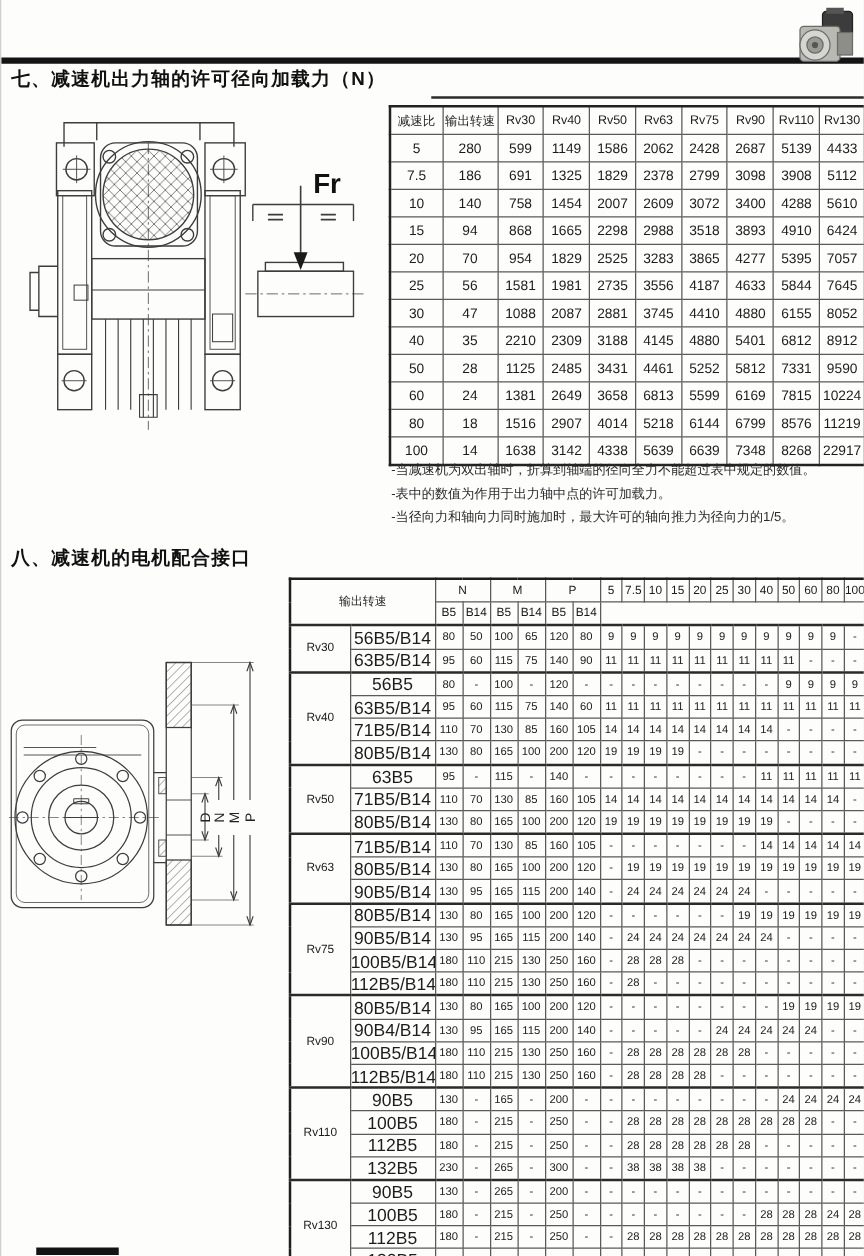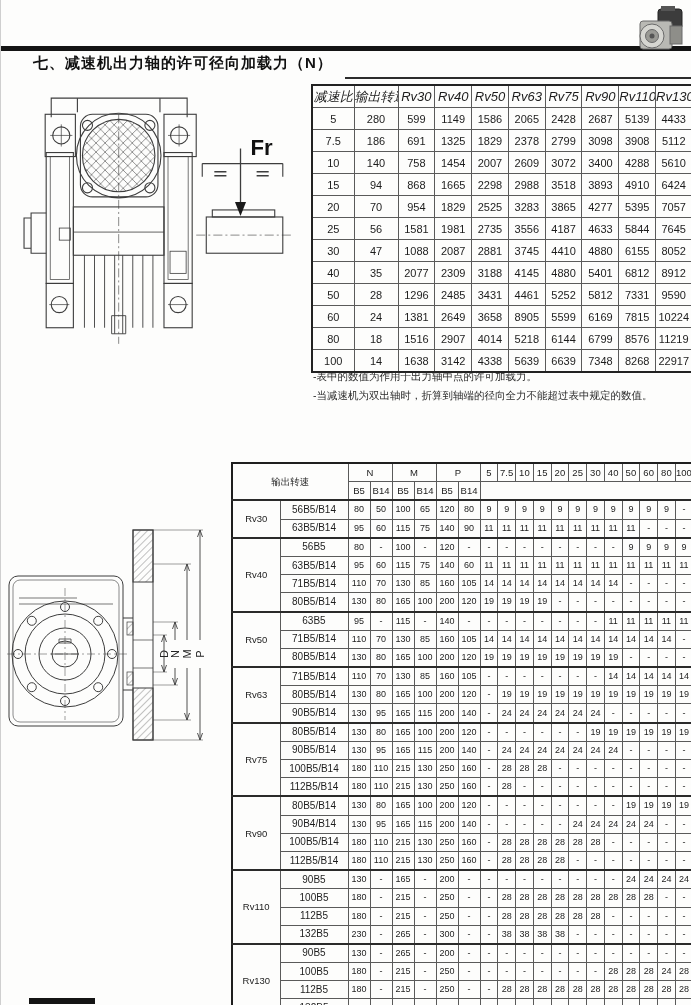--- a/index.html
+++ b/index.html
@@ -1,51 +1,51 @@
 <!DOCTYPE html>
 <html><head>
 <meta charset="utf-8">
 <style>
   html,body{margin:0;padding:0;background:#e8e8e8;}
   #page{position:relative;width:691px;height:1005px;background:#fdfdfc;margin:0 auto;
         font-family:"Liberation Sans","DejaVu Sans",sans-serif;color:#1a1a1a;overflow:hidden;
         border-left:1px solid #cfcfcf;border-right:1px solid #cfcfcf;}
   .topbar{position:absolute;left:0;top:46px;width:691px;height:5px;background:#141414;}
-  .title{position:absolute;left:8px;font-size:15px;font-weight:bold;letter-spacing:1px;color:#111;margin-left:24px;}
+  .title{position:absolute;left:8px;font-size:15px;font-weight:bold;letter-spacing:1px;color:#111;}
   #title7{top:54px;}
   #title8{top:437px;}
   .title7-line{position:absolute;left:344px;top:77px;width:347px;height:2px;background:#2c2c2c;}
   .footer-mark{position:absolute;left:28px;top:998px;width:66px;height:6px;background:#141414;}
 
   
   #photo{position:absolute;left:627px;top:6px;width:62px;height:52px;}
 
   
   #drawing1{position:absolute;left:18px;top:84px;width:294px;height:270px;}
   #drawing2{position:absolute;left:6px;top:522px;width:230px;height:228px;}
 
   
   #table1{position:absolute;left:310px;top:84px;width:381px;border-collapse:collapse;
           table-layout:fixed;border:2px solid #222;}
   #table1 th,#table1 td{border:1px solid #5a5a5a;text-align:center;padding:0;height:21px;
           font-size:11px;font-weight:normal;color:#1c1c1c;white-space:nowrap;overflow:hidden;}
-  #table1 thead th{height:21px;font-size:13px;font-style:italic;}
+  #table1 thead th{height:21px;font-size:10px;}
 
   
   #notes{position:absolute;left:312px;top:367px;width:378px;font-size:10.5px;color:#2b2b2b;}
   #notes div{line-height:19px;white-space:nowrap;}
 
   
   #table2{position:absolute;left:230px;top:462px;width:461px;border-collapse:collapse;
           table-layout:fixed;border:2px solid #1e1e1e;}
   #table2 th,#table2 td{border:1px solid #5a5a5a;text-align:center;padding:0;height:17.2px;
           font-size:9px;font-weight:normal;color:#1c1c1c;white-space:nowrap;overflow:hidden;line-height:1;}
   #table2 thead th{font-size:9.5px;}
   #table2 td.model{font-size:9.5px;}
-  #table2 td.flange{font-size:10px;}
+  #table2 td.flange{font-size:14px;}
   #table2 tr.grp td, #table2 tr.grp th{border-top:2px solid #2a2a2a;}
 </style>
 </head>
 <body>
 
 <div id="page">
 
   <div class="topbar"></div>
 
   <svg id="photo" viewBox="0 0 62 52">
@@ -143,21 +143,21 @@
           <th>Rv130</th>
         </tr>
       </thead>
       <tbody>
         <tr>
           <td>5</td>
           <td>280</td>
           <td>599</td>
           <td>1149</td>
           <td>1586</td>
-          <td>2065</td>
+          <td>2062</td>
           <td>2428</td>
           <td>2687</td>
           <td>5139</td>
           <td>4433</td>
         </tr>
         <tr>
           <td>7.5</td>
           <td>186</td>
           <td>691</td>
           <td>1325</td>
@@ -224,48 +224,48 @@
           <td>2881</td>
           <td>3745</td>
           <td>4410</td>
           <td>4880</td>
           <td>6155</td>
           <td>8052</td>
         </tr>
         <tr>
           <td>40</td>
           <td>35</td>
-          <td>2077</td>
+          <td>2210</td>
           <td>2309</td>
           <td>3188</td>
           <td>4145</td>
           <td>4880</td>
           <td>5401</td>
           <td>6812</td>
           <td>8912</td>
         </tr>
         <tr>
           <td>50</td>
           <td>28</td>
-          <td>1296</td>
+          <td>1125</td>
           <td>2485</td>
           <td>3431</td>
           <td>4461</td>
           <td>5252</td>
           <td>5812</td>
           <td>7331</td>
           <td>9590</td>
         </tr>
         <tr>
           <td>60</td>
           <td>24</td>
           <td>1381</td>
           <td>2649</td>
           <td>3658</td>
-          <td>8905</td>
+          <td>6813</td>
           <td>5599</td>
           <td>6169</td>
           <td>7815</td>
           <td>10224</td>
         </tr>
         <tr>
           <td>80</td>
           <td>18</td>
           <td>1516</td>
           <td>2907</td>
@@ -285,24 +285,26 @@
           <td>5639</td>
           <td>6639</td>
           <td>7348</td>
           <td>8268</td>
           <td>22917</td>
         </tr>
       </tbody>
   </table>
 
   <div id="notes">
+      <div>-当减速机为双出轴时，折算到轴端的径向全力不能超过表中规定的数值。</div>
       <div>-表中的数值为作用于出力轴中点的许可加载力。</div>
-      <div>-当减速机为双出轴时，折算到轴端的径向全力不能超过表中规定的数值。</div>
+      <div>-当径向力和轴向力同时施加时，最大许可的轴向推力为径向力的1/5。</div>
     </div>
 
+  <div class="title" id="title8">八、减速机的电机配合接口</div>
 
   <svg id="drawing2" viewBox="0 0 230 228">
     <defs>
       <pattern id="hh" width="5" height="5" patternUnits="userSpaceOnUse" patternTransform="rotate(45)">
         <line x1="0" y1="0" x2="0" y2="5" stroke="#666" stroke-width="0.8"></line>
       </pattern>
     </defs>
     <g stroke="#3d3d3d" fill="none" stroke-width="1">
 
       <rect x="2" y="54" width="114" height="150" rx="9"></rect>

